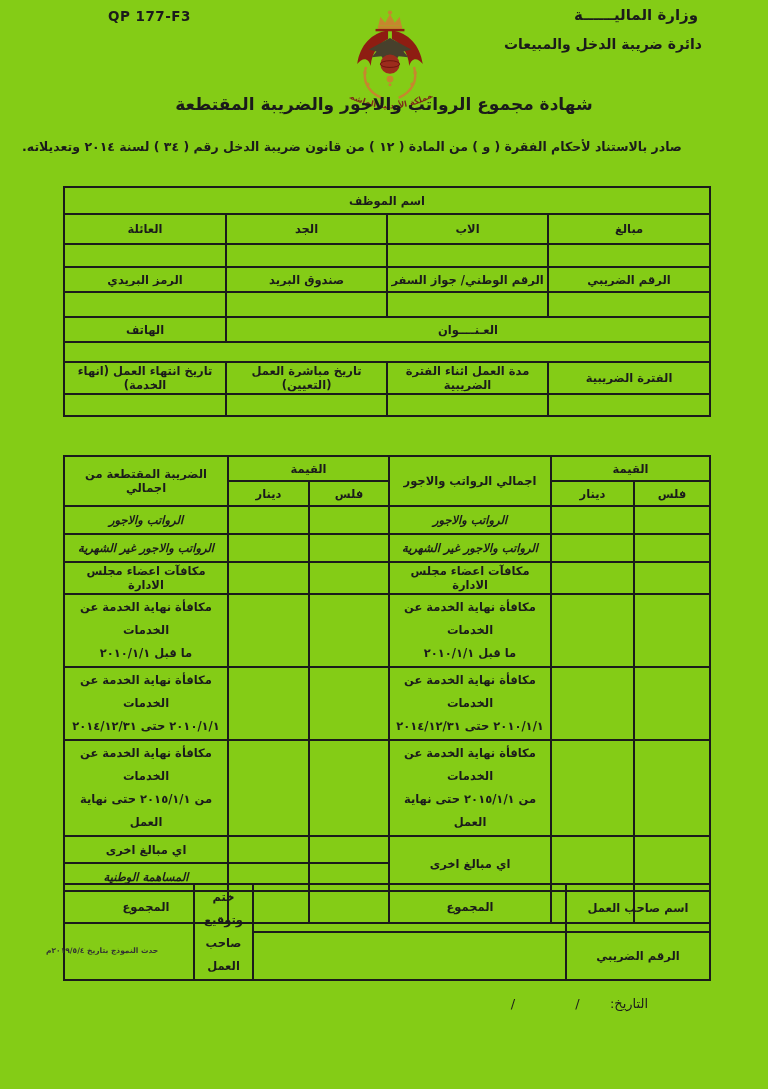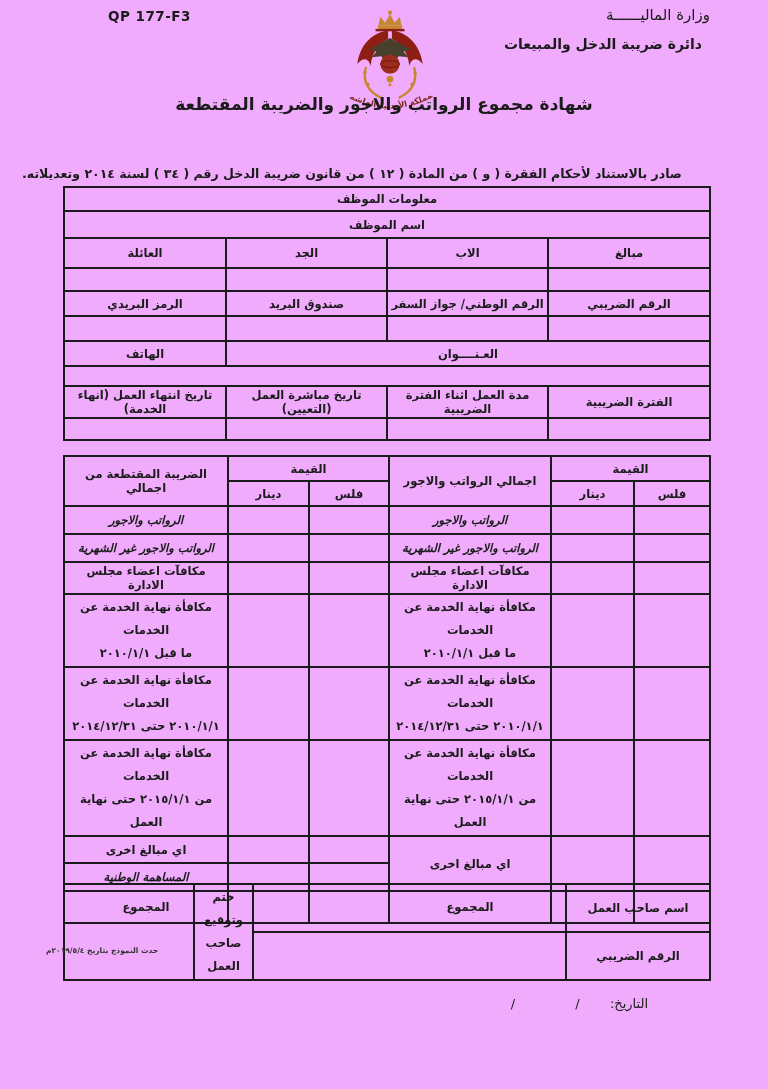--- a/index.html
+++ b/index.html
@@ -1,28 +1,28 @@
 <!DOCTYPE html>
 <html lang="ar"><head>
 <meta charset="utf-8">
 <style>
   html,body{margin:0;padding:0;}
   body{
     width:768px;height:1089px;background:#ffffff;
     font-family:"DejaVu Sans",sans-serif;color:#1b1b1b;
   }
-  .page{position:relative;width:768px;height:1089px;background:#f0abfc;overflow:hidden;}
+  .page{position:relative;width:768px;height:1089px;background:#84cc16;overflow:hidden;}
 
   .form-code{position:absolute;top:8px;left:108px;font-size:13.5px;font-weight:bold;letter-spacing:.5px;}
-  .ministry{position:absolute;top:6px;right:58px;font-size:15px;font-weight:normal;direction:rtl;}
+  .ministry{position:absolute;top:6px;right:70px;font-size:15px;font-weight:bold;direction:rtl;}
   .department{position:absolute;top:36px;right:66px;font-size:14px;font-weight:bold;direction:rtl;text-align:center;}
   .emblem{position:absolute;top:8px;left:337px;}
 
   .title{position:absolute;top:94px;left:0;width:768px;text-align:center;font-size:17px;font-weight:bold;direction:rtl;}
-  .subtitle{position:absolute;top:139px;left:0;width:704px;text-align:center;font-size:12.5px;font-weight:bold;direction:rtl;margin-top:27px;}
+  .subtitle{position:absolute;top:139px;left:0;width:704px;text-align:center;font-size:12.5px;font-weight:bold;direction:rtl;}
 
   table.t{border-collapse:collapse;table-layout:fixed;position:absolute;left:63px;width:646px;}
   table.t td{
     border:2px solid #1b1b1b;font-weight:bold;text-align:center;vertical-align:middle;
     font-size:11.5px;direction:rtl;padding:1px 2px;overflow:hidden;
   }
   .t1{top:186px;}
   .t2{top:455px;}
   .t2 td{font-size:12px;}
   .t3{top:883px;}
@@ -93,23 +93,20 @@
   <div class="subtitle">صادر بالاستناد لأحكام الفقرة ( و ) من المادة ( ١٢ ) من قانون ضريبة الدخل رقم ( ٣٤ ) لسنة ٢٠١٤ وتعديلاته.</div>
 
   <table class="t t1" dir="rtl">
     <colgroup>
         <col style="width:162px">
         <col style="width:161px">
         <col style="width:161px">
         <col style="width:162px">
       </colgroup>
     <tbody>
-        <tr class="h24">
-          <td colspan="4">معلومات الموظف</td>
-        </tr>
     <tr class="h27">
           <td colspan="4">اسم الموظف</td>
         </tr>
     <tr class="h30">
       <td>مبالغ</td>
       <td>الاب</td>
       <td>الجد</td>
       <td>العائلة</td>
     </tr>
     <tr class="h23">

